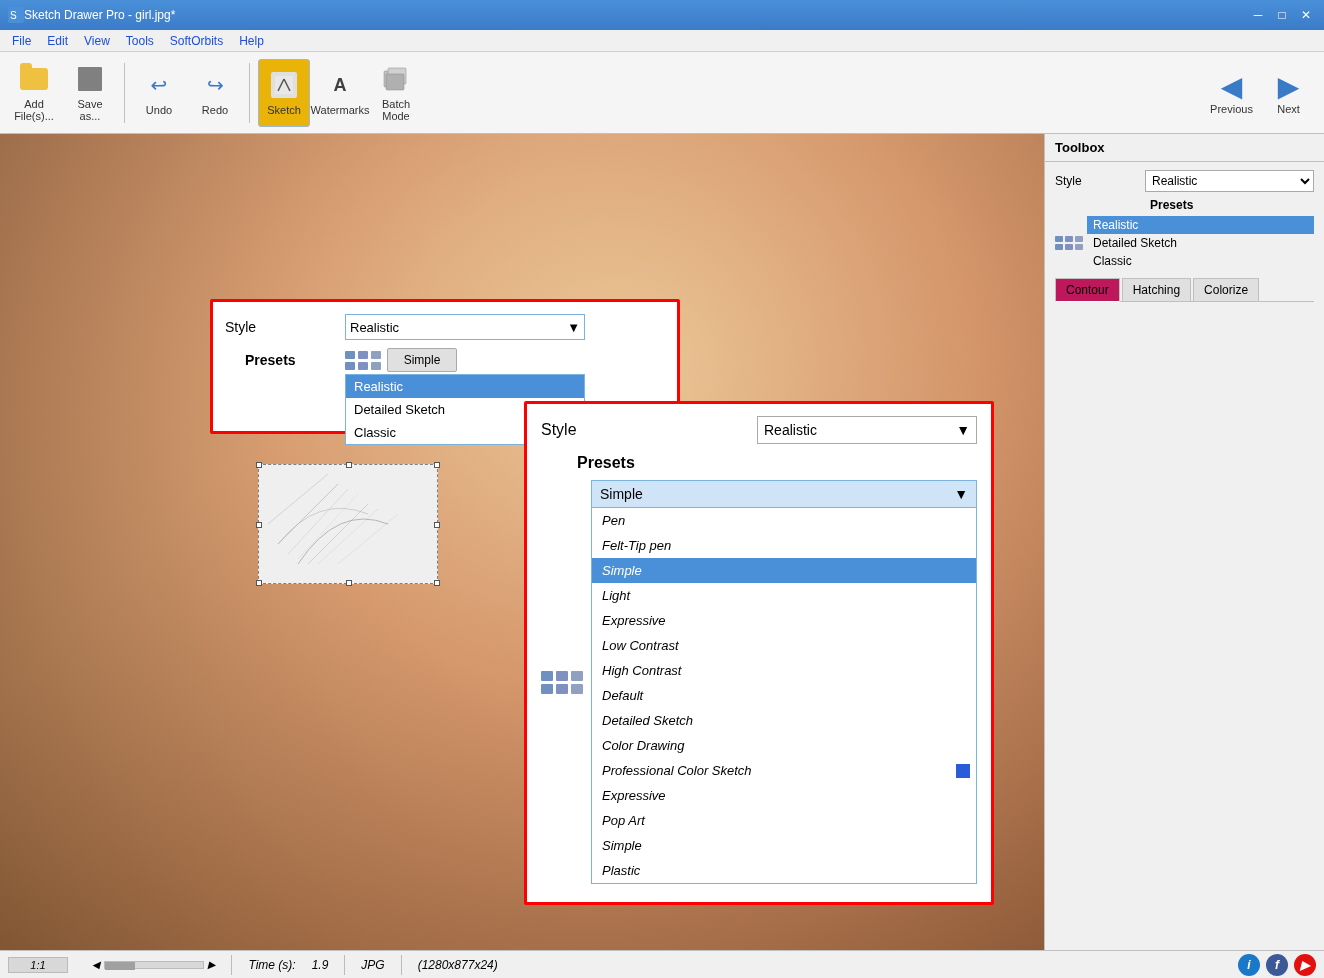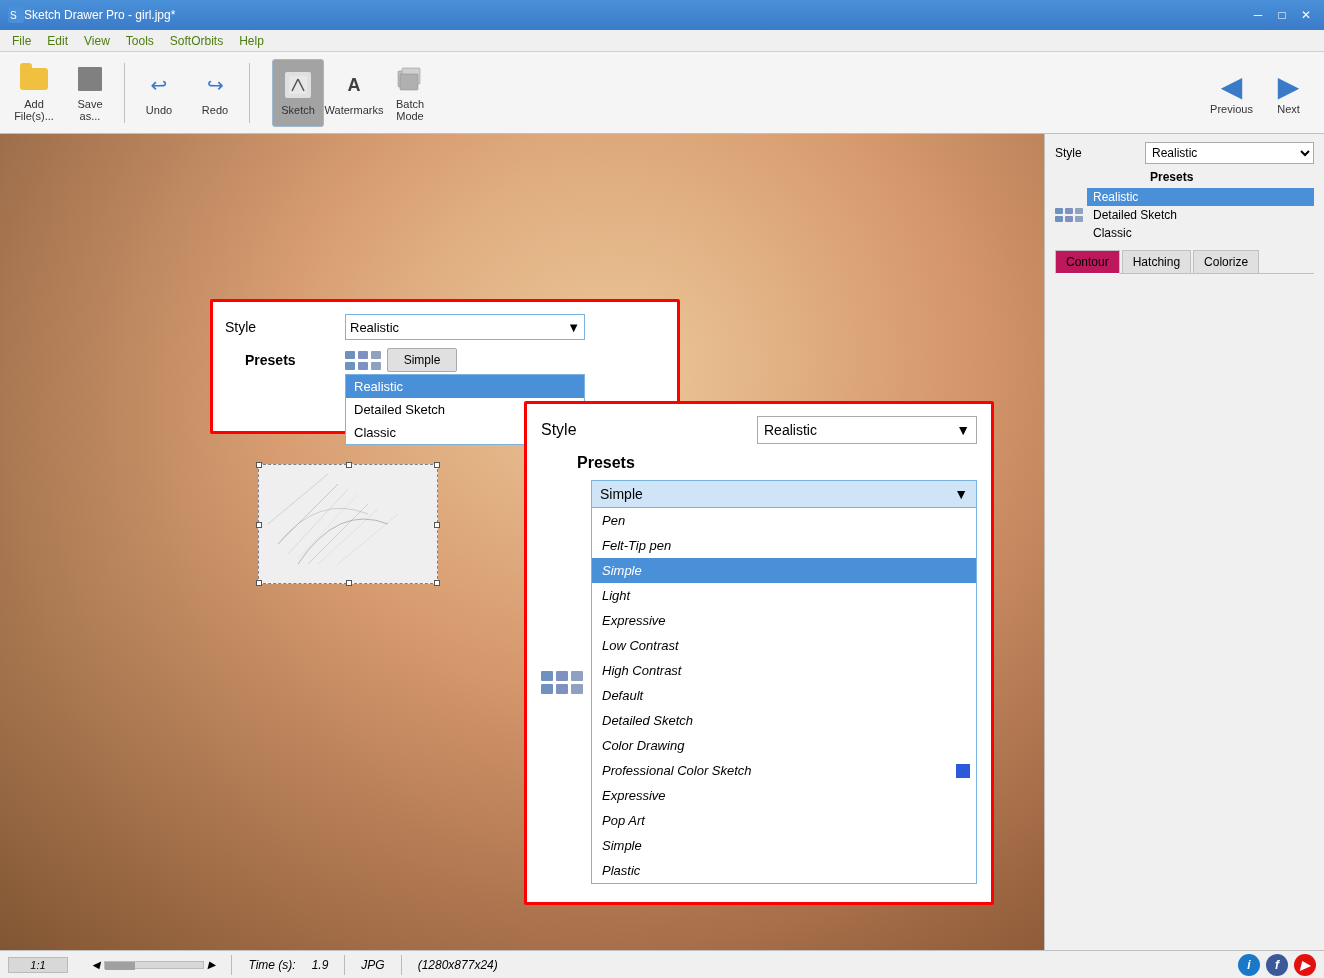--- a/index.html
+++ b/index.html
@@ -24,21 +24,21 @@
       background: #f0f0f0;
       display: flex;
       align-items: center;
       padding: 0 4px;
       border-bottom: 1px solid #d0d0d0;
     }
     .menu-item {
       padding: 2px 8px;
       cursor: pointer;
       font-size: 12px;
-      color: #4d7c0f;
+      color: #1d4ed8;
     }
 
     
     .toolbar {
       height: 82px;
       background: #f5f5f5;
       border-bottom: 1px solid #c0c0c0;
       display: flex;
       align-items: center;
       padding: 4px 8px;
@@ -438,21 +438,21 @@
     </div>
     <span>Undo</span>
   </button>
   <button class="toolbar-btn">
     <div class="toolbar-btn-icon">
       <span class="icon-redo">↩</span>
     </div>
     <span>Redo</span>
   </button>
   <div class="toolbar-separator"></div>
-  <button class="toolbar-btn" style="border: 1px solid #a0b8d0; background: #a3a3a3; margin-left: 14px;">
+  <button class="toolbar-btn" style="border: 1px solid #a0b8d0; background: #eab308;">
     <div class="toolbar-btn-icon">
       <div class="icon-sketch">
         <svg width="20" height="20" viewBox="0 0 20 20">
           <rect x="1" y="1" width="18" height="18" fill="#e8e8e8" rx="1"></rect>
           <line x1="4" y1="16" x2="10" y2="4" stroke="#555" stroke-width="1.5"></line>
           <line x1="10" y1="4" x2="16" y2="16" stroke="#555" stroke-width="1.5"></line>
         </svg>
       </div>
     </div>
     <span>Sketch</span>
@@ -603,20 +603,21 @@
             <div class="lp-opt">Pop Art</div>
             <div class="lp-opt">Simple</div>
             <div class="lp-opt">Plastic</div>
           </div>
         </div>
       </div>
     </div>
   </div>
 
   <div class="toolbox">
+    <div class="toolbox-title">Toolbox</div>
     <div class="toolbox-body">
       <div class="toolbox-row">
         <span class="toolbox-label">Style</span>
         <select class="toolbox-select">
           <option>Realistic</option>
           <option>Detailed Sketch</option>
           <option>Classic</option>
         </select>
       </div>
       <div class="toolbox-presets-label">Presets</div>

